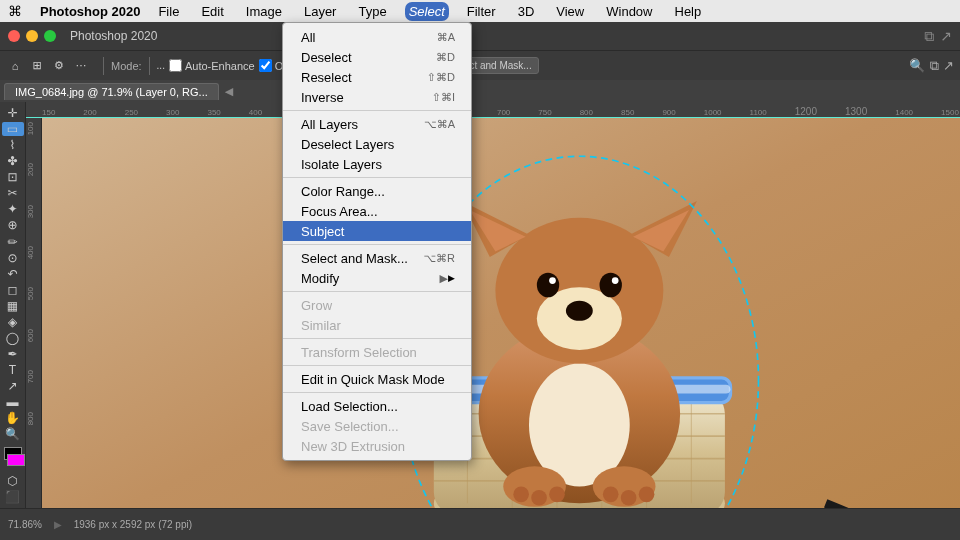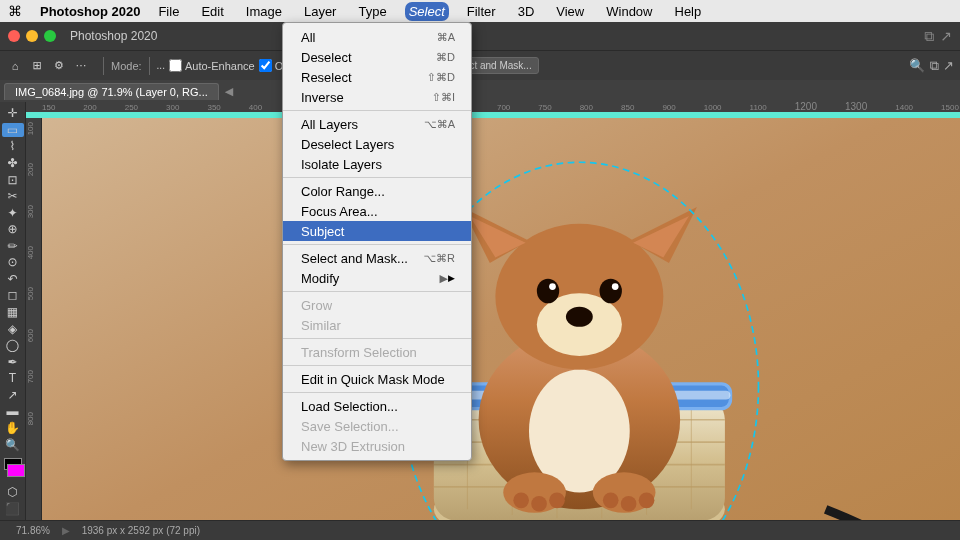--- a/index.html
+++ b/index.html
@@ -109,21 +109,21 @@
     .content-area {
       flex: 1;
       display: flex;
       flex-direction: column;
       overflow: hidden;
       position: relative;
     }
     .ruler-h {
       height: 16px;
       background: #404040;
-      border-bottom: 6px solid #5eead4;
+      border-bottom: 1px solid #5eead4;
       position: relative;
       overflow: hidden;
     }
     .ruler-v {
       width: 16px;
       background: #404040;
       border-right: 1px solid #2a2a2a;
       position: relative;
     }
     .canvas-container {
@@ -133,26 +133,26 @@
     }
     .canvas-area {
       flex: 1;
       background: #535353;
       overflow: hidden;
       position: relative;
     }
 
     
     .status-bar {
-      height: 20px;
+      height: 32px;
       background: #3a3a3a;
       border-top: 1px solid #2a2a2a;
       display: flex;
       align-items: center;
-      padding: 0 16px;
+      padding: 0 8px;
       font-size: 10px;
       color: #aaa;
       gap: 12px;
     }
 
     
     .select-menu {
       position: absolute;
       top: 22px;
       left: 282px;

